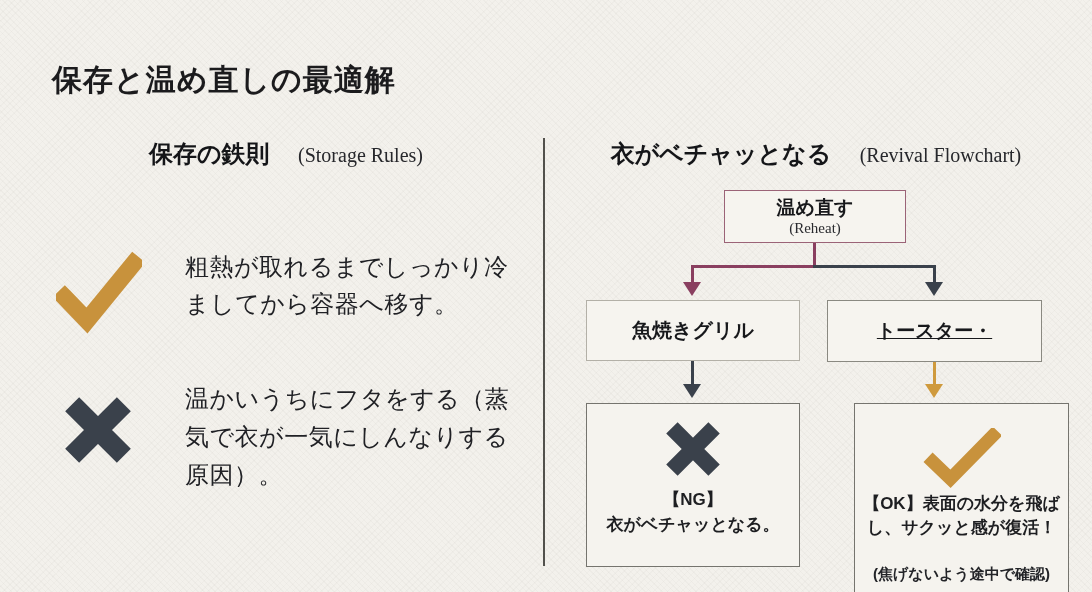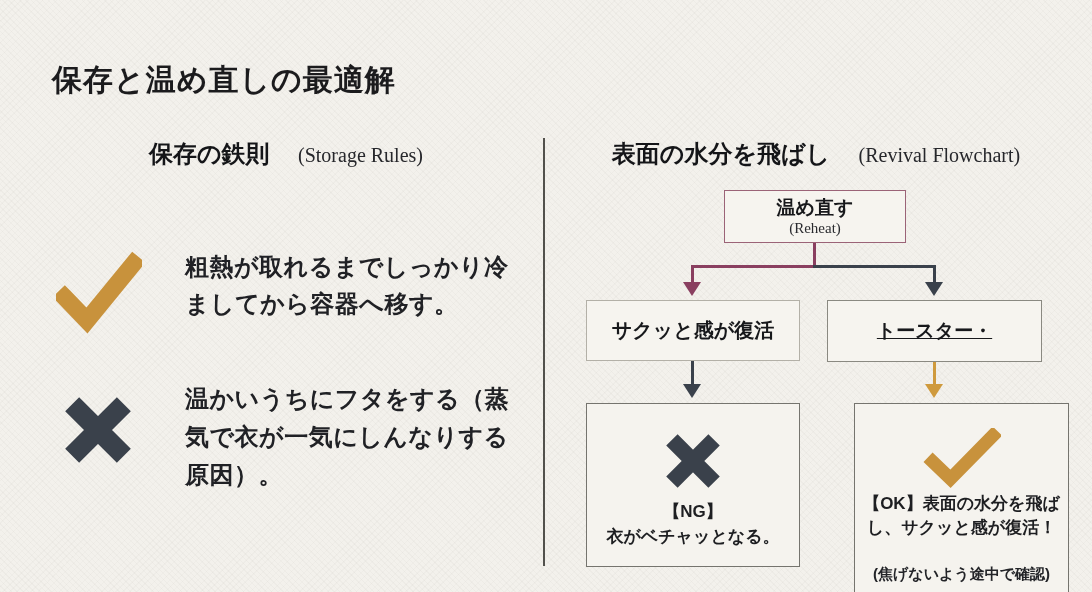--- a/index.html
+++ b/index.html
@@ -32,42 +32,42 @@
   }
   .left-header{left:40px;width:492px;}
   .right-header{left:556px;width:520px;}
 
   .divider{left:543px;top:138px;width:2px;height:428px;background:#52514c;}
 
   .item-icon{line-height:0;}
   .icon-check-big{left:56px;top:250px;}
   .icon-cross-big{left:60px;top:392px;}
   .item-text{
-    left:185px;width:328px;font-size:24px;font-weight:700;
+    left:185px;width:328px;font-size:24px;font-weight:400;
     line-height:37px;color:#202125;letter-spacing:.5px;
   }
   .item-text-1{top:248px;}
   .item-text-2{top:380px;line-height:38px;}
 
   .node{
     background:#f6f4ef;box-sizing:border-box;text-align:center;
     display:flex;flex-direction:column;align-items:center;justify-content:center;
   }
   .node-root{left:724px;top:190px;width:182px;height:53px;border:1.5px solid #9b6377;}
   .node-root .lbl{font-size:19px;font-weight:700;line-height:1.25;color:#17181b;}
   .node-root .sub{
     font-family:"Liberation Serif","DejaVu Serif",serif;
     font-size:15px;color:#2a2b2f;line-height:1.2;
   }
   .node-microwave{left:586px;top:300px;width:214px;height:61px;border:1.5px solid #b3b0a7;}
   .node-microwave .lbl{font-size:20px;font-weight:700;color:#17181b;}
   .node-toaster{left:827px;top:300px;width:215px;height:62px;border:1.5px solid #8a8981;}
   .node-toaster .lbl{font-size:19px;font-weight:700;line-height:1.4;color:#17181b;text-decoration:underline;}
   .node-result{border:1.5px solid #75746e;background:#f5f3ee;justify-content:flex-start;}
-  .node-ng{left:586px;top:403px;width:214px;height:164px;padding-top:26px;}
+  .node-ng{left:586px;top:403px;width:214px;height:164px;padding-top:14px;}
   .node-ok{left:854px;top:403px;width:215px;height:208px;padding-top:24px;}
   .result-tag{font-size:17px;font-weight:700;margin-top:8px;line-height:1.45;color:#1d1e21;}
   .result-text{font-size:17px;font-weight:700;line-height:1.45;color:#1d1e21;}
   .ok-text{width:201px;margin-top:4px;font-size:17px;font-weight:700;line-height:1.4;color:#1d1e21;}
   .ok-note{width:205px;font-size:15px;font-weight:700;line-height:1.35;color:#232428;margin-top:24px;}
 
   .fline{position:absolute;}
   .plum{background:#8a3f60;}
   .slate{background:#3a414b;}
   .goldline{background:#cf9a3d;}
@@ -84,21 +84,21 @@
   <h1 class="abs title">保存と温め直しの最適解</h1>
 
   <div class="abs col-header left-header">
     <span class="jp">保存の鉄則</span>
     <span class="en">(Storage Rules)</span>
   </div>
 
   <div class="abs divider"></div>
 
   <div class="abs col-header right-header">
-    <span class="jp">表面の水分を飛ばし</span>
+    <span class="jp">衣がベチャッとなる</span>
     <span class="en">(Revival Flowchart)</span>
   </div>
 
   <div class="abs item-icon icon-check-big">
     <svg width="86" height="86" viewBox="0 0 100 100">
       <path d="M10 55 L36 82 L90 16" fill="none" stroke="#c8923c" stroke-width="20" stroke-linecap="square" stroke-linejoin="miter"></path>
     </svg>
   </div>
   <div class="abs item-text item-text-1">粗熱が取れるまでしっかり冷ましてから容器へ移す。</div>
 
@@ -116,21 +116,21 @@
 
   <div class="fline plum" style="left:813px;top:243px;width:3px;height:23px;"></div>
   <div class="fline plum" style="left:691px;top:265px;width:125px;height:3px;"></div>
   <div class="fline slate" style="left:813px;top:265px;width:123px;height:3px;"></div>
   <div class="fline plum" style="left:691px;top:265px;width:3px;height:18px;"></div>
   <div class="ah ah-plum" style="left:683px;top:282px;"></div>
   <div class="fline slate" style="left:933px;top:265px;width:3px;height:18px;"></div>
   <div class="ah ah-slate" style="left:925px;top:282px;"></div>
 
   <div class="abs node node-microwave">
-    <div class="lbl">サクッと感が復活</div>
+    <div class="lbl">魚焼きグリル</div>
   </div>
   <div class="abs node node-toaster">
     <div class="lbl">トースター・</div>
   </div>
 
   <div class="fline slate" style="left:691px;top:361px;width:3px;height:24px;"></div>
   <div class="ah ah-slate" style="left:683px;top:384px;"></div>
   <div class="fline goldline" style="left:933px;top:362px;width:3px;height:23px;"></div>
   <div class="ah ah-gold" style="left:925px;top:384px;"></div>
 

